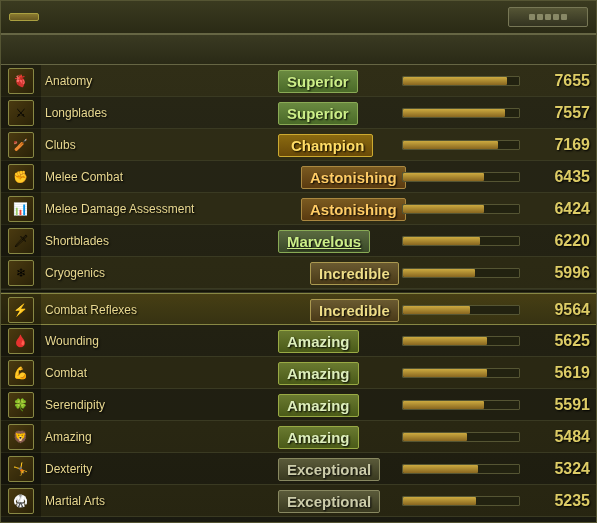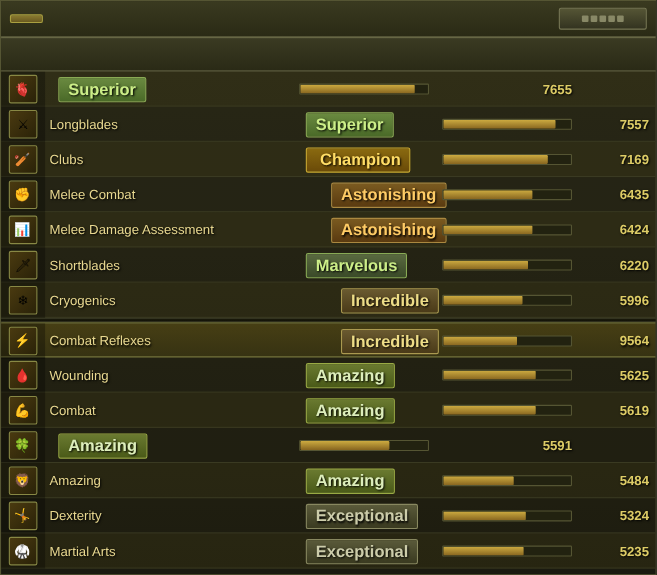--- a/index.html
+++ b/index.html
@@ -181,20 +181,21 @@
     .rank-astonishing {
       background: linear-gradient(180deg, #7a5a20 0%, #5a3a10 100%);
       border: 1px solid #aa8840;
       color: #ffcc66;
       margin-left: 29px;
     }
     .rank-marvelous {
       background: linear-gradient(180deg, #5a6a40 0%, #3a4a28 100%);
       border: 1px solid #88aa55;
       color: #ccee88;
+      text-decoration: underline;
     }
     .rank-incredible {
       background: linear-gradient(180deg, #6a5a30 0%, #4a3a18 100%);
       border: 1px solid #aa9950;
       color: #eedd88;
       margin-left: 38px;
     }
     .rank-amazing {
       background: linear-gradient(180deg, #6a7a30 0%, #4a5a18 100%);
       border: 1px solid #99aa44;
@@ -223,21 +224,21 @@
     }
 
     .points-bar-fill {
       height: 100%;
       background: linear-gradient(180deg, #ccaa40 0%, #886620 100%);
       border-radius: 1px;
     }
 
     .skill-points {
       color: #ddcc66;
-      font-size: 12px;
+      font-size: 16px;
       text-align: right;
       padding-right: 6px;
       text-shadow: 1px 1px 2px #000;
       font-weight: bold;
     }
 
     
     .section-divider {
       height: 4px;
       background: linear-gradient(180deg, #1a1a0a 0%, #111108 100%);
@@ -275,20 +276,21 @@
     <div class="col-header"></div>
     <div class="col-header"></div>
     <div class="sort-indicator"></div>
   </div>
 
   <div class="skills-list" id="section1">
   <div class="skill-row">
     <div class="skill-icon">
       <div class="icon-box">🫀</div>
     </div>
+    <div class="skill-name">Anatomy</div>
     <div class="points-bar-container">
       <span class="rank-badge rank-superior">Superior</span>
     </div>
     <div class="points-bar-container">
       <div class="points-bar-bg">
         <div class="points-bar-fill" style="width:90%"></div>
       </div>
     </div>
     <div class="skill-points">7655</div>
   </div>
@@ -429,20 +431,21 @@
       <div class="points-bar-bg">
         <div class="points-bar-fill" style="width:72%"></div>
       </div>
     </div>
     <div class="skill-points">5619</div>
   </div>
       <div class="skill-row">
     <div class="skill-icon">
       <div class="icon-box">🍀</div>
     </div>
+    <div class="skill-name">Serendipity</div>
     <div class="points-bar-container">
       <span class="rank-badge rank-amazing">Amazing</span>
     </div>
     <div class="points-bar-container">
       <div class="points-bar-bg">
         <div class="points-bar-fill" style="width:70%"></div>
       </div>
     </div>
     <div class="skill-points">5591</div>
   </div>

